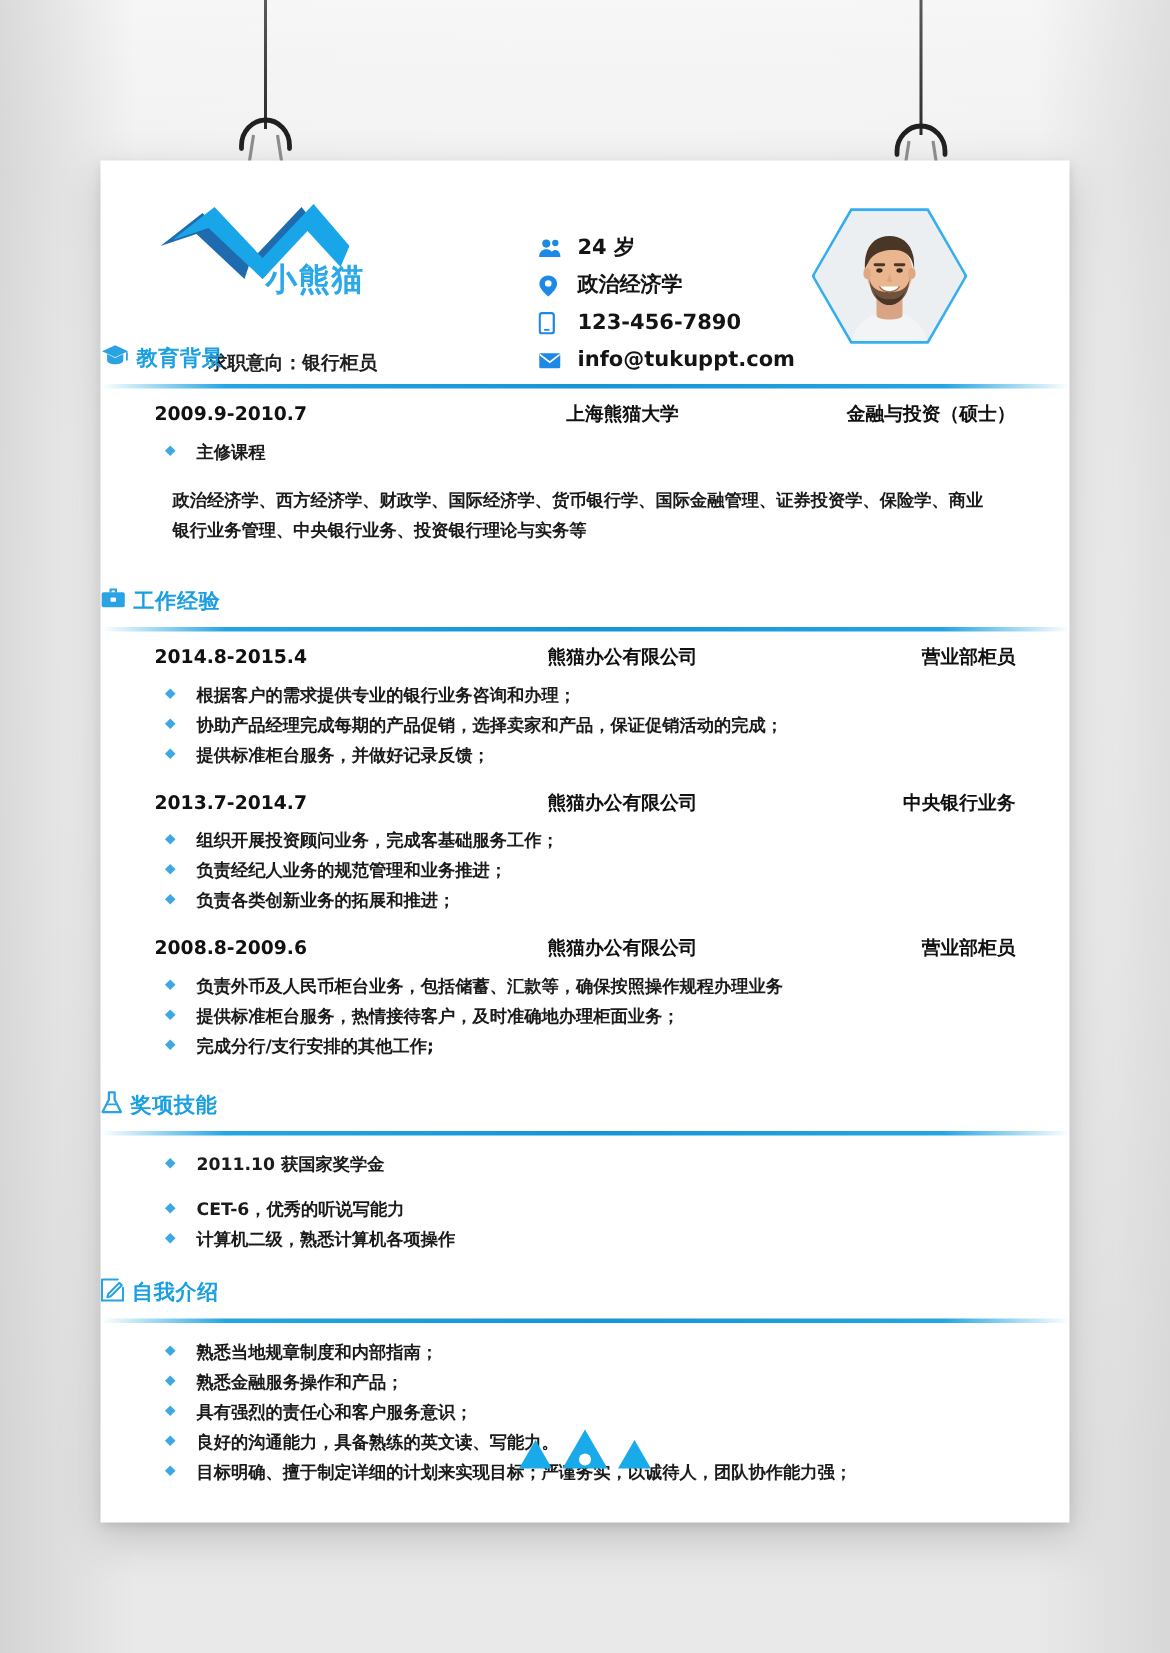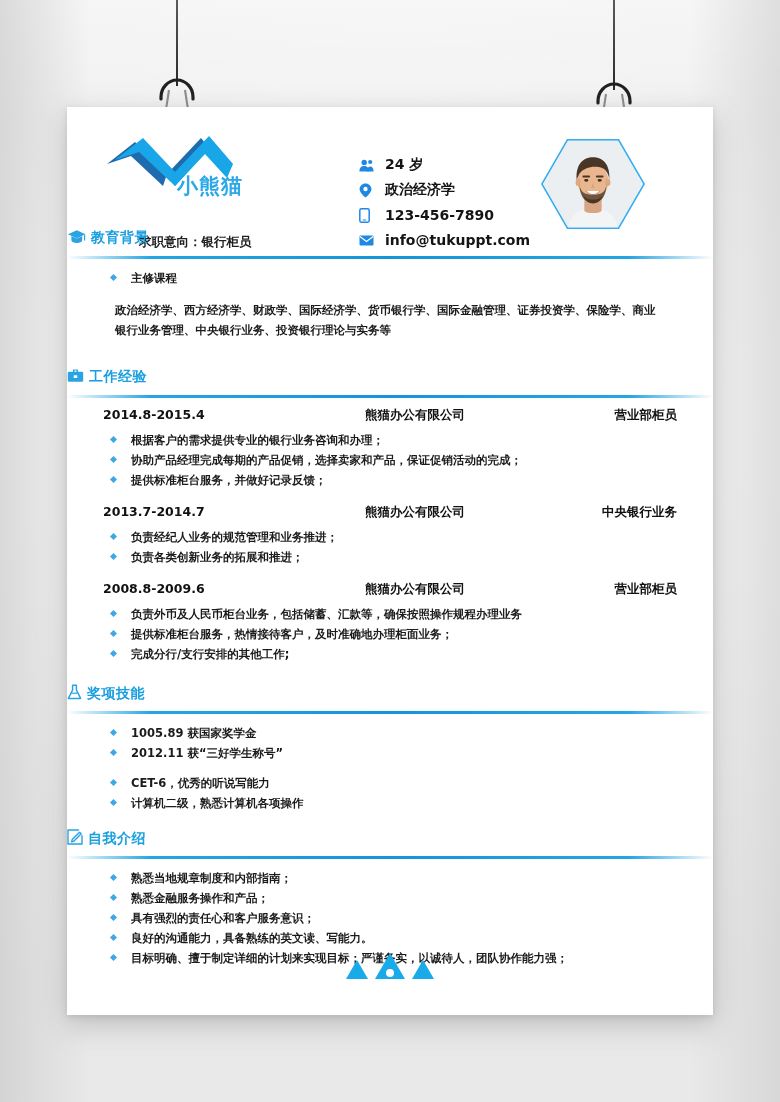--- a/index.html
+++ b/index.html
@@ -381,20 +381,25 @@
             <path d="M4.4 7 L4.4 11.2 C4.4 13 7 13.9 9.8 13.9 C12.6 13.9 15.2 13 15.2 11.2 L15.2 7 L9.8 9.6 Z" fill="#29a3e3"></path>
             <path d="M17.6 5.8 L17.6 11.4" stroke="#29a3e3" stroke-width="1.2" fill="none"></path>
           </svg>
         </span>
         <span>教育背景</span>
       </span>
     </div>
     <div class="divider"></div>
     <div class="section-body">
       <div class="entry">
+        <div class="entry-row">
+          <span class="entry-date">2009.9-2010.7</span>
+          <span class="entry-org">上海熊猫大学</span>
+          <span class="entry-role">金融与投资（硕士）</span>
+        </div>
         <ul class="bullet-list">
           <li class="bullet-item">主修课程</li>
         </ul>
         <p class="para">政治经济学、西方经济学、财政学、国际经济学、货币银行学、国际金融管理、证券投资学、保险学、商业银行业务管理、中央银行业务、投资银行理论与实务等</p>
       </div>
     </div>
   </div>
 
   <div class="gap-md"></div>
 
@@ -427,20 +432,21 @@
         </ul>
       </div>
 
       <div class="entry" style="margin-bottom:14px;">
         <div class="entry-row">
           <span class="entry-date">2013.7-2014.7</span>
           <span class="entry-org">熊猫办公有限公司</span>
           <span class="entry-role">中央银行业务</span>
         </div>
         <ul class="bullet-list">
+          <li class="bullet-item">组织开展投资顾问业务，完成客基础服务工作；</li>
           <li class="bullet-item">负责经纪人业务的规范管理和业务推进；</li>
           <li class="bullet-item">负责各类创新业务的拓展和推进；</li>
         </ul>
       </div>
 
       <div class="entry">
         <div class="entry-row">
           <span class="entry-date">2008.8-2009.6</span>
           <span class="entry-org">熊猫办公有限公司</span>
           <span class="entry-role">营业部柜员</span>
@@ -465,22 +471,21 @@
             <path d="M5.6 1.2 L9.4 1.2 L9.4 6 L13.6 14.4 L1.4 14.4 L5.6 6 Z" fill="none" stroke="#29a3e3" stroke-width="1.5" stroke-linejoin="round"></path>
             <path d="M4.3 9.2 L10.7 9.2" stroke="#29a3e3" stroke-width="1.2"></path>
           </svg>
         </span>
         <span>奖项技能</span>
       </span>
     </div>
     <div class="divider"></div>
     <div class="section-body">
       <ul class="bullet-list">
-        <li class="bullet-item">1005.89   获国家奖学金</li>
-        <li class="bullet-item">2012.11   获“三好学生称号”</li>
+        <li class="bullet-item">2011.10   获国家奖学金</li>
       </ul>
       <div class="gap-sm"></div>
       <ul class="bullet-list">
         <li class="bullet-item">CET-6，优秀的听说写能力</li>
         <li class="bullet-item">计算机二级，熟悉计算机各项操作</li>
       </ul>
     </div>
   </div>
 
   <div class="gap-md"></div>

